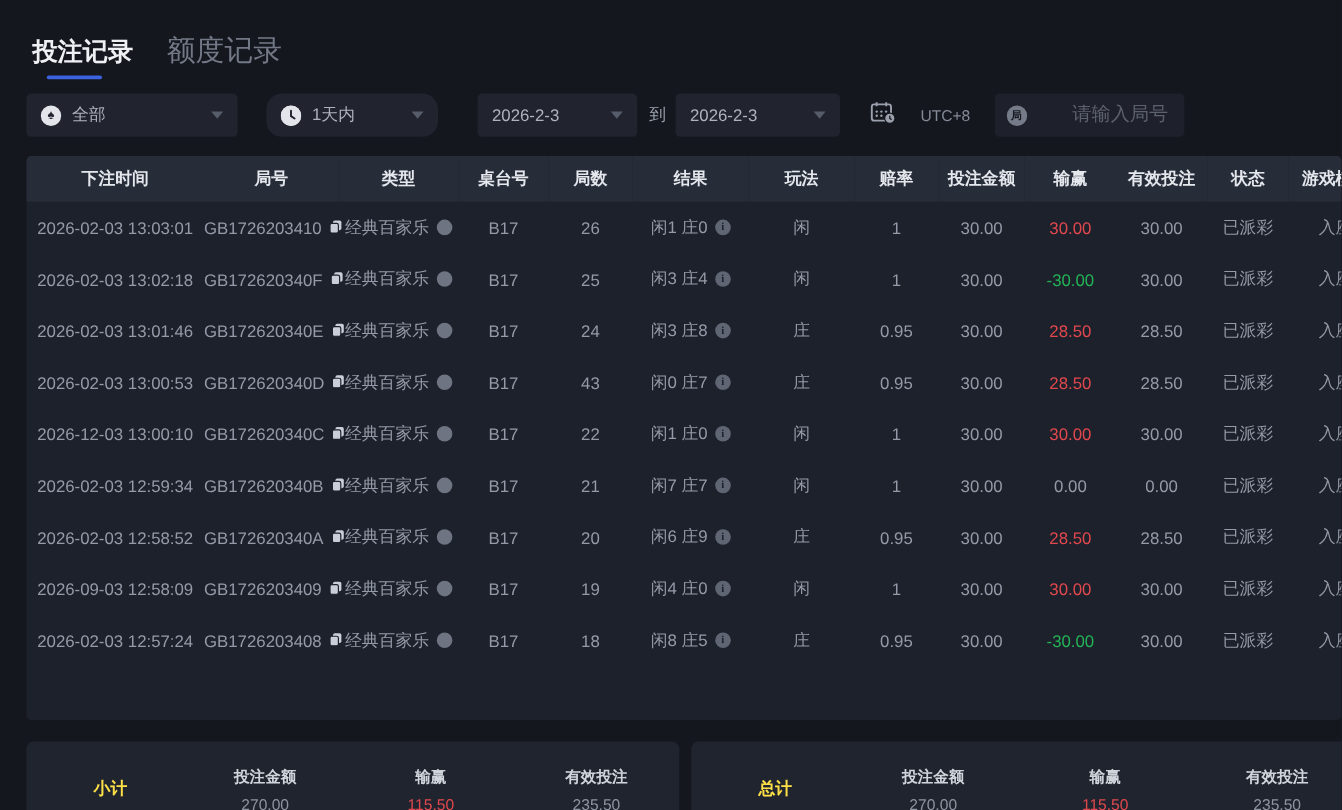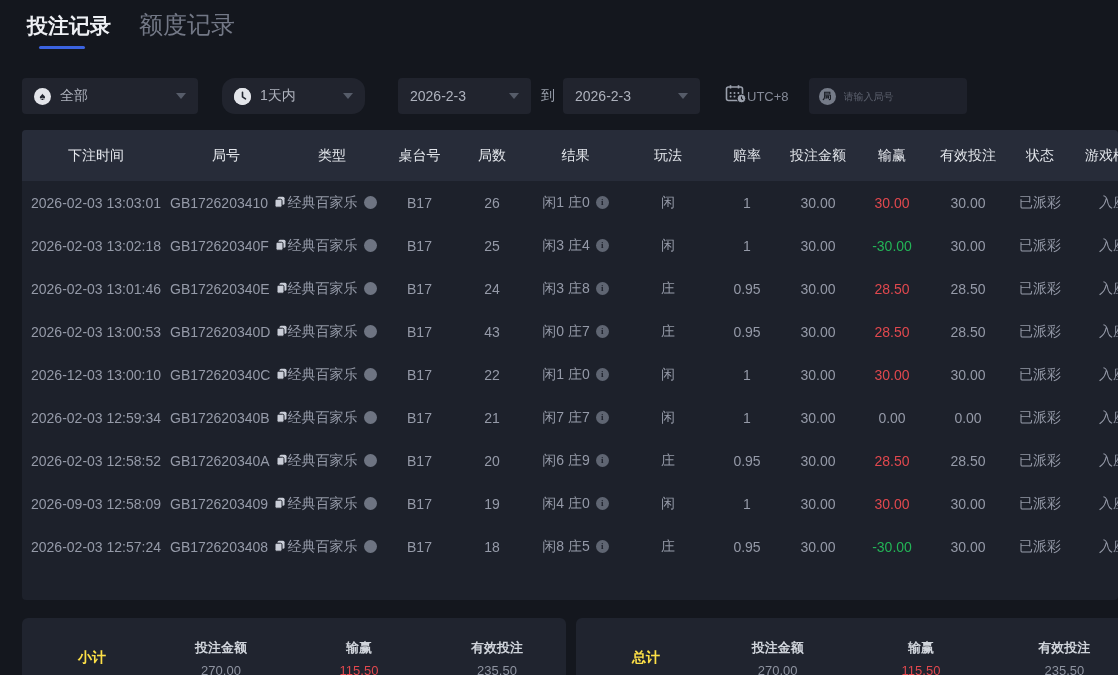--- a/index.html
+++ b/index.html
@@ -5,21 +5,21 @@
   * { margin:0; padding:0; box-sizing:border-box; }
   html,body { width:1118px; height:675px; }
   body {
     position:relative; overflow:hidden;
     background:#14171e;
     font-family:"Liberation Sans","DejaVu Sans",sans-serif;
     color:#969bab;
   }
 
   
-  .tabs { position:absolute; top:9px; left:27px; display:flex; gap:28px; align-items:baseline; }
+  .tabs { position:absolute; top:26px; left:27px; display:flex; gap:28px; align-items:baseline; }
   .tab { position:relative; cursor:pointer; }
   .tab.active { font-size:21px; font-weight:bold; color:#eef0f4; padding-bottom:9px; }
   .tab.inactive { font-size:24px; color:#737886; }
   .tab.active .tab-underline {
     position:absolute; left:12px; bottom:0; width:46px; height:3px;
     border-radius:2px; background:#3b63e0;
   }
 
   
   .filters { position:absolute; top:78px; left:22px; height:36px; display:flex; align-items:center; }
@@ -36,40 +36,40 @@
   .icon-circle {
     width:17px; height:17px; border-radius:50%; flex:none;
     display:flex; align-items:center; justify-content:center;
   }
   .icon-circle.light { background:#e3e5ea; color:#20242e; }
   .icon-circle.gray  { background:#757b88; color:#15181f; }
   .spade-glyph { font-size:11px; line-height:1; }
   .round-glyph { font-size:9px; font-weight:bold; line-height:1; }
   .sep-label { font-size:14px; color:#9aa0ac; }
   .tz-group { display:flex; align-items:center; }
-  .tz-label { font-size:13px; color:#858a97; margin-left:0;text-align:right; }
+  .tz-label { font-size:13px; color:#858a97; margin-left:20px;text-align:right; }
   .round-input-wrap { padding:0 10px; background:#1e212b; }
   .round-input {
     border:none; outline:none; background:transparent; color:#aeb2bd;
-    font-size:10px; width:110px; margin-left:8px; font-family:inherit;
+    font-size:16px; width:110px; margin-left:8px; font-family:inherit;text-align:right;
   }
   .round-input::placeholder { color:#5c616e; }
   .query-btn {
     height:36px; width:130px; border:none; border-radius:6px; cursor:pointer;
     background:#4b6edd; color:#ffffff; font-size:15px; font-weight:bold;
     font-family:inherit;
   }
 
   
   .table-panel {
     position:absolute; left:22px; top:130px; width:1096px; height:470px;
     background:#1d212b; border-radius:4px; overflow:hidden;
   }
   table { border-collapse:collapse; table-layout:fixed; width:1130px; }
-  th { height:51px; background:#272c39; color:#e4e7ec; font-size:14px; font-weight:normal; }
+  th { height:38px; background:#272c39; color:#e4e7ec; font-size:14px; font-weight:bold; }
   td { height:43px; font-size:14px; color:#959aa8; text-align:center; white-space:nowrap; }
   th { text-align:center; }
   .c0{width:148px}.c1{width:112px}.c2{width:100px}.c3{width:75px}.c4{width:70px}
   .c5{width:97px}.c6{width:88px}.c7{width:70px}.c8{width:72px}.c9{width:76px}
   .c10{width:76px}.c11{width:68px}.c12{width:78px}
   .win-red { color:#e0484e; }
   .win-green { color:#23b356; }
   .cell-inline { display:inline-flex; align-items:center; gap:6px; vertical-align:middle; }
   .copy-icon { flex:none; display:inline-block; cursor:pointer; }
   .game-dot { width:13px; height:13px; border-radius:50%; background:#6e7482; flex:none; }

